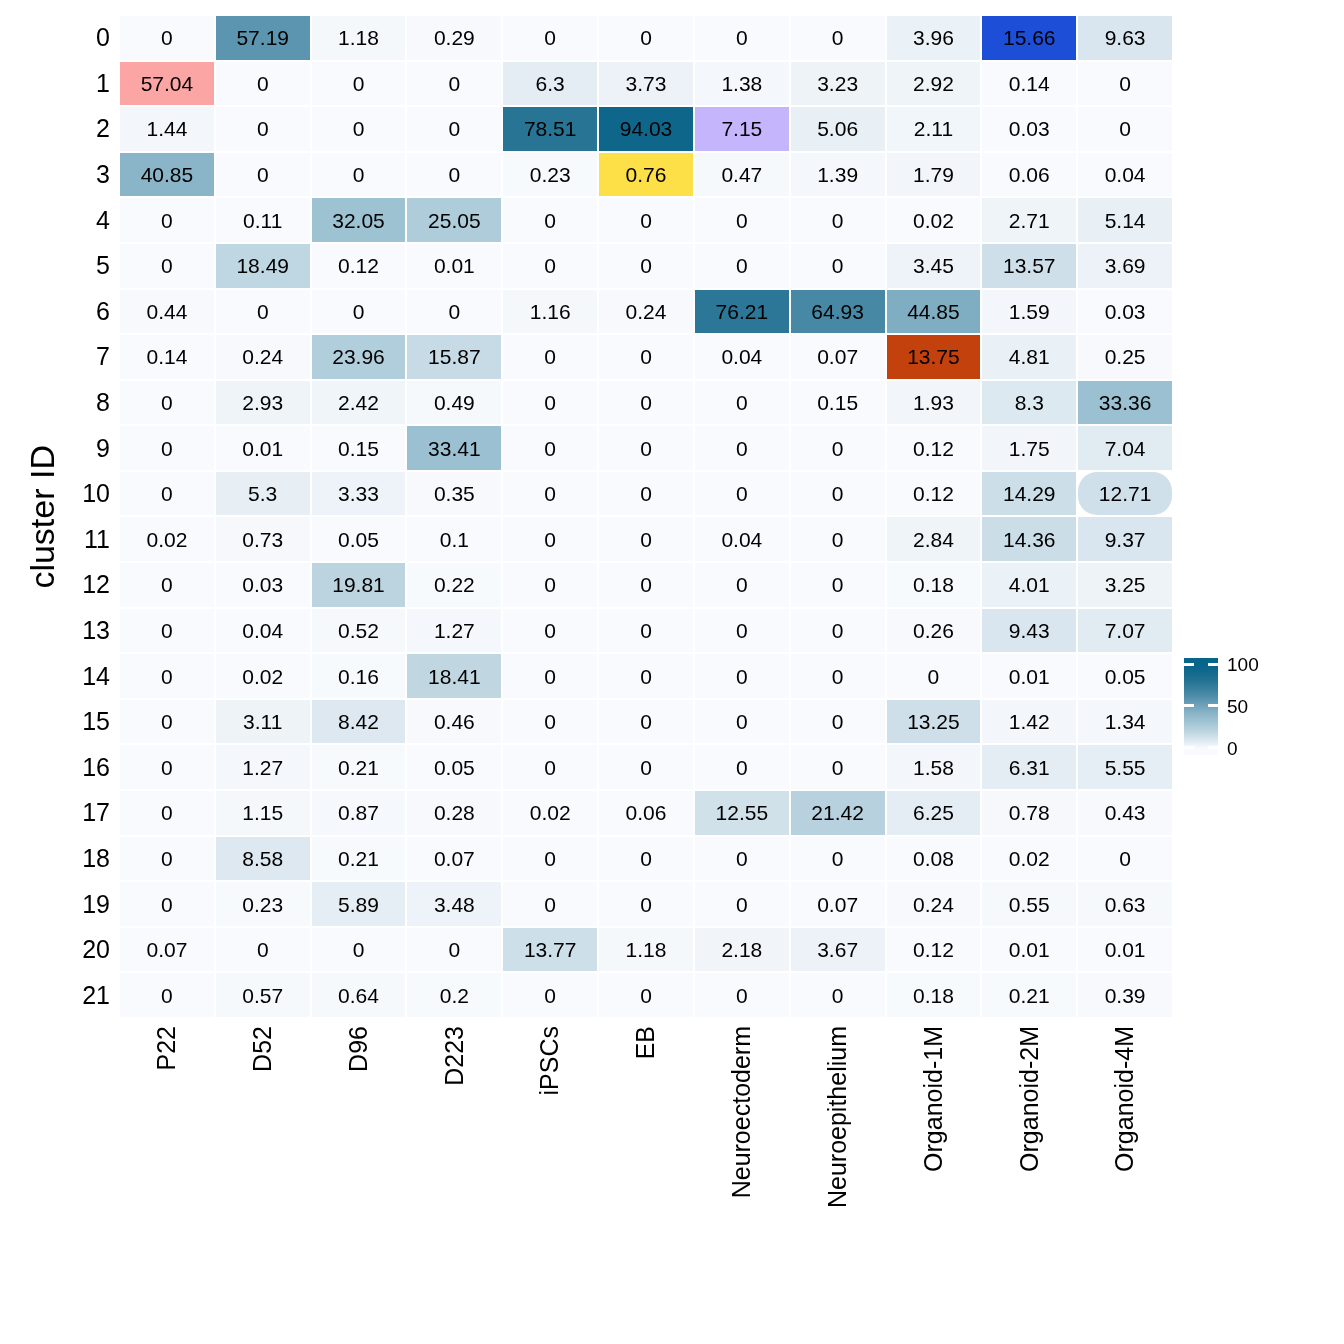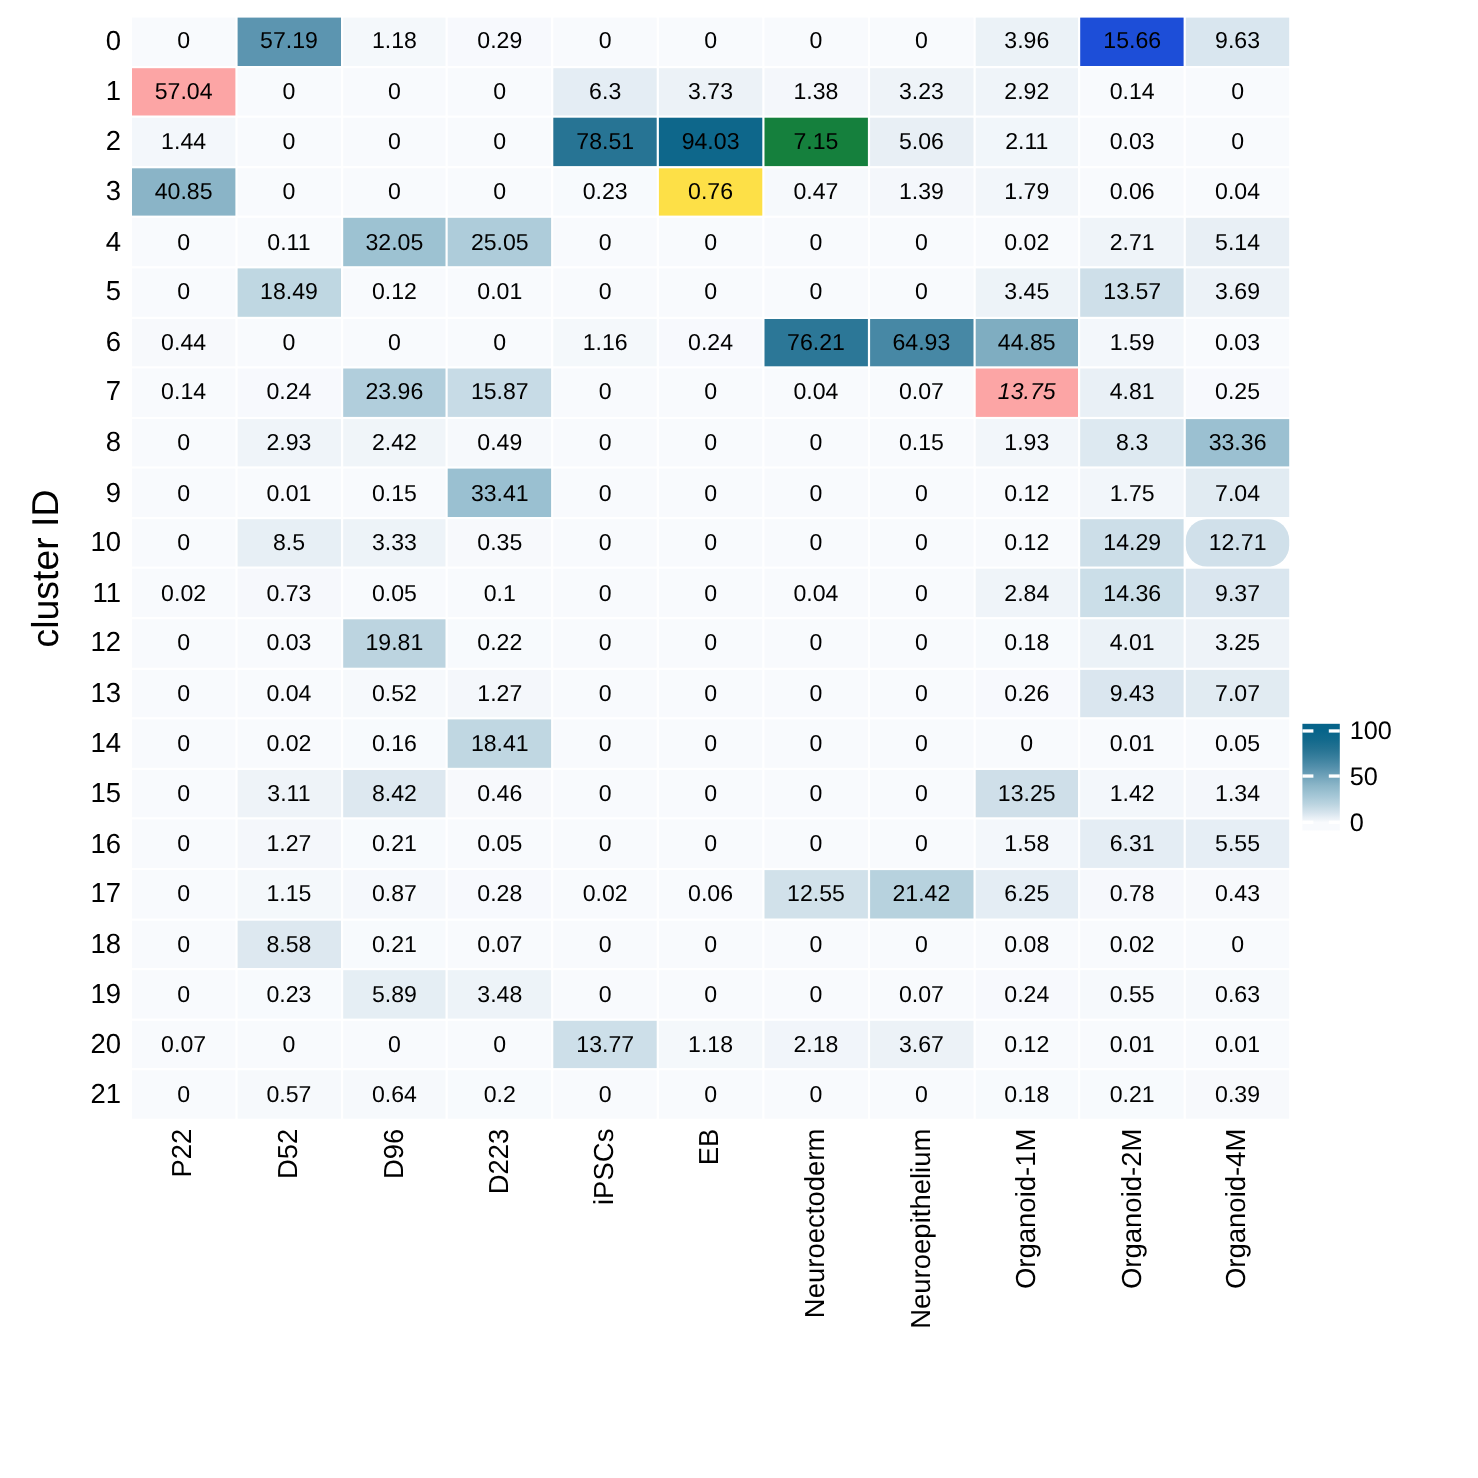--- a/index.html
+++ b/index.html
@@ -58,21 +58,21 @@
     font-size:28px;font-weight:bold;line-height:38px;
   }
   #legend-bar{
     position:absolute;left:1184px;top:658px;width:34px;height:97px;
   }
   .legend-tick{
     position:absolute;width:10px;height:3px;background:#fff;
   }
   .legend-tick-label{
     position:absolute;left:1227px;transform:translateY(-50%);
-    font-size:23px;line-height:1;
+    font-size:19px;line-height:1;
   }
 </style>
 </head>
 <body>
 
 <div class="canvas">
 
   <div class="y-title-wrap">
     <span class="vtext">cluster ID</span>
   </div>
@@ -124,21 +124,21 @@
       <div class="cell" style="background: rgb(238, 243, 248);">3.23</div>
       <div class="cell" style="background: rgb(239, 244, 249);">2.92</div>
       <div class="cell" style="background: rgb(248, 250, 253);">0.14</div>
       <div class="cell" style="background: rgb(248, 250, 253);">0</div>
       <div class="cell" style="background: rgb(243, 247, 251);">1.44</div>
       <div class="cell" style="background: rgb(248, 250, 253);">0</div>
       <div class="cell" style="background: rgb(248, 250, 253);">0</div>
       <div class="cell" style="background: rgb(248, 250, 253);">0</div>
       <div class="cell" style="background: rgb(39, 116, 148);">78.51</div>
       <div class="cell" style="background: rgb(14, 103, 139);">94.03</div>
-      <div class="cell" style="background: #15803d;">7.15</div>
+      <div class="cell" style="background: #c4b5fd;">7.15</div>
       <div class="cell" style="background: rgb(232, 239, 245);">5.06</div>
       <div class="cell" style="background: rgb(241, 246, 250);">2.11</div>
       <div class="cell" style="background: rgb(248, 250, 253);">0.03</div>
       <div class="cell" style="background: rgb(248, 250, 253);">0</div>
       <div class="cell" style="background: rgb(138, 180, 199);">40.85</div>
       <div class="cell" style="background: rgb(248, 250, 253);">0</div>
       <div class="cell" style="background: rgb(248, 250, 253);">0</div>
       <div class="cell" style="background: rgb(248, 250, 253);">0</div>
       <div class="cell" style="background: rgb(247, 250, 253);">0.23</div>
       <div class="cell" style="background: #fde047;">0.76</div>
@@ -181,21 +181,21 @@
       <div class="cell" style="background: rgb(243, 247, 251);">1.59</div>
       <div class="cell" style="background: rgb(248, 250, 253);">0.03</div>
       <div class="cell" style="background: rgb(248, 250, 253);">0.14</div>
       <div class="cell" style="background: rgb(247, 249, 253);">0.24</div>
       <div class="cell" style="background: rgb(177, 206, 220);">23.96</div>
       <div class="cell" style="background: rgb(199, 219, 230);">15.87</div>
       <div class="cell" style="background: rgb(248, 250, 253);">0</div>
       <div class="cell" style="background: rgb(248, 250, 253);">0</div>
       <div class="cell" style="background: rgb(248, 250, 253);">0.04</div>
       <div class="cell" style="background: rgb(248, 250, 253);">0.07</div>
-      <div class="cell" style="background: #fca5a5; font-style: italic;">13.75</div>
+      <div class="cell" style="background: #c2410c;">13.75</div>
       <div class="cell" style="background: rgb(233, 240, 246);">4.81</div>
       <div class="cell" style="background: rgb(247, 249, 253);">0.25</div>
       <div class="cell" style="background: rgb(248, 250, 253);">0</div>
       <div class="cell" style="background: rgb(239, 244, 249);">2.93</div>
       <div class="cell" style="background: rgb(240, 245, 249);">2.42</div>
       <div class="cell" style="background: rgb(246, 249, 252);">0.49</div>
       <div class="cell" style="background: rgb(248, 250, 253);">0</div>
       <div class="cell" style="background: rgb(248, 250, 253);">0</div>
       <div class="cell" style="background: rgb(248, 250, 253);">0</div>
       <div class="cell" style="background: rgb(248, 250, 253);">0.15</div>
@@ -207,21 +207,21 @@
       <div class="cell" style="background: rgb(248, 250, 253);">0.15</div>
       <div class="cell" style="background: rgb(154, 192, 209);">33.41</div>
       <div class="cell" style="background: rgb(248, 250, 253);">0</div>
       <div class="cell" style="background: rgb(248, 250, 253);">0</div>
       <div class="cell" style="background: rgb(248, 250, 253);">0</div>
       <div class="cell" style="background: rgb(248, 250, 253);">0</div>
       <div class="cell" style="background: rgb(248, 250, 253);">0.12</div>
       <div class="cell" style="background: rgb(242, 246, 250);">1.75</div>
       <div class="cell" style="background: rgb(225, 235, 242);">7.04</div>
       <div class="cell" style="background: rgb(248, 250, 253);">0</div>
-      <div class="cell" style="background: rgb(231, 239, 245);">8.5</div>
+      <div class="cell" style="background: rgb(231, 239, 245);">5.3</div>
       <div class="cell" style="background: rgb(237, 243, 248);">3.33</div>
       <div class="cell" style="background: rgb(247, 249, 252);">0.35</div>
       <div class="cell" style="background: rgb(248, 250, 253);">0</div>
       <div class="cell" style="background: rgb(248, 250, 253);">0</div>
       <div class="cell" style="background: rgb(248, 250, 253);">0</div>
       <div class="cell" style="background: rgb(248, 250, 253);">0</div>
       <div class="cell" style="background: rgb(248, 250, 253);">0.12</div>
       <div class="cell" style="background: rgb(204, 222, 232);">14.29</div>
       <div class="cell" style="background: rgb(208, 224, 234); border-radius: 19px;">12.71</div>
       <div class="cell" style="background: rgb(248, 250, 253);">0.02</div>

